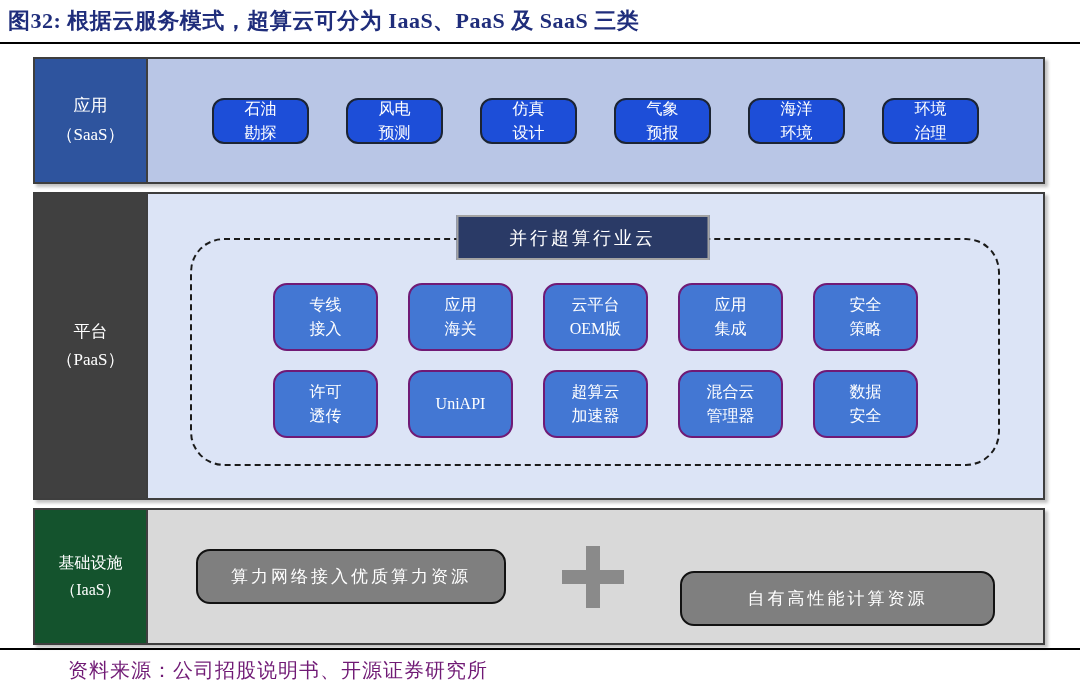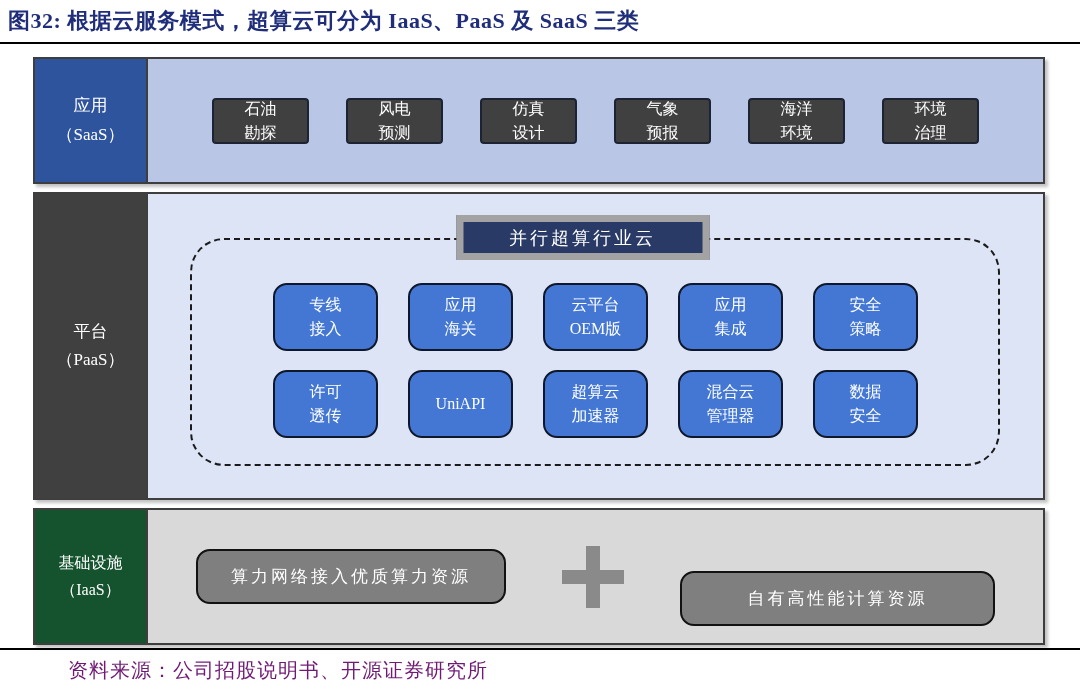--- a/index.html
+++ b/index.html
@@ -31,44 +31,44 @@
   .label-saas { background:#2e549e; }
   .label-paas { background:#404040; }
   .label-iaas { background:#14532d; font-size:16px; }
 
   .layer-content { flex:1; position:relative; }
   .content-saas { background:#b9c6e6; display:flex; align-items:center; justify-content:center; gap:37px; }
   .content-paas { background:#dce4f6; }
   .content-iaas { background:#d9d9d9; display:flex; align-items:center; justify-content:center; gap:56px; }
 
   .saas-box {
-    width:97px; height:46px; background:#404040; border:2px solid #1c2433;
-    border-radius:4px; color:#ffffff; font-size:16px; line-height:1.5;
+    width:97px; height:46px; background:#1d4ed8; border:2px solid #1c2433;
+    border-radius:12px; color:#ffffff; font-size:16px; line-height:1.5;
     display:flex; align-items:center; justify-content:center; text-align:center;
     white-space:pre-line; box-sizing:border-box;
   }
 
   .dashed-frame {
     position:absolute; left:42px; top:44px; width:806px; height:224px;
     border:2px dashed #1a1a1a; border-radius:34px; z-index:1;
   }
   .paas-header {
     position:absolute; left:50%; top:21px; transform:translateX(calc(-50% - 13px));
-    width:253px; height:45px; background:#2a3a66; border:7px solid #a3a3a3;
+    width:253px; height:45px; background:#2a3a66; border:2px solid #a3a3a3;
     color:#ffffff; font-size:18px; letter-spacing:3px; z-index:2;
     display:flex; align-items:center; justify-content:center; box-sizing:border-box;
   }
   .paas-row {
     position:absolute; left:0; width:100%; display:flex; justify-content:center;
     gap:30px; z-index:2;
   }
   .paas-row-1 { top:89px; }
   .paas-row-2 { top:176px; }
   .paas-box {
-    width:105px; height:68px; background:#4377d3; border:2px solid #0f172a;
+    width:105px; height:68px; background:#4377d3; border:2px solid #701a75;
     border-radius:14px; color:#ffffff; font-size:16px; line-height:1.5;
     display:flex; align-items:center; justify-content:center; text-align:center;
     white-space:pre-line; box-sizing:border-box;
   }
 
   .iaas-box {
     height:55px; background:#7f7f7f; border:2px solid #121212; border-radius:14px;
     color:#ffffff; font-size:17px; letter-spacing:3px;
     display:flex; align-items:center; justify-content:center; box-sizing:border-box;
   }

